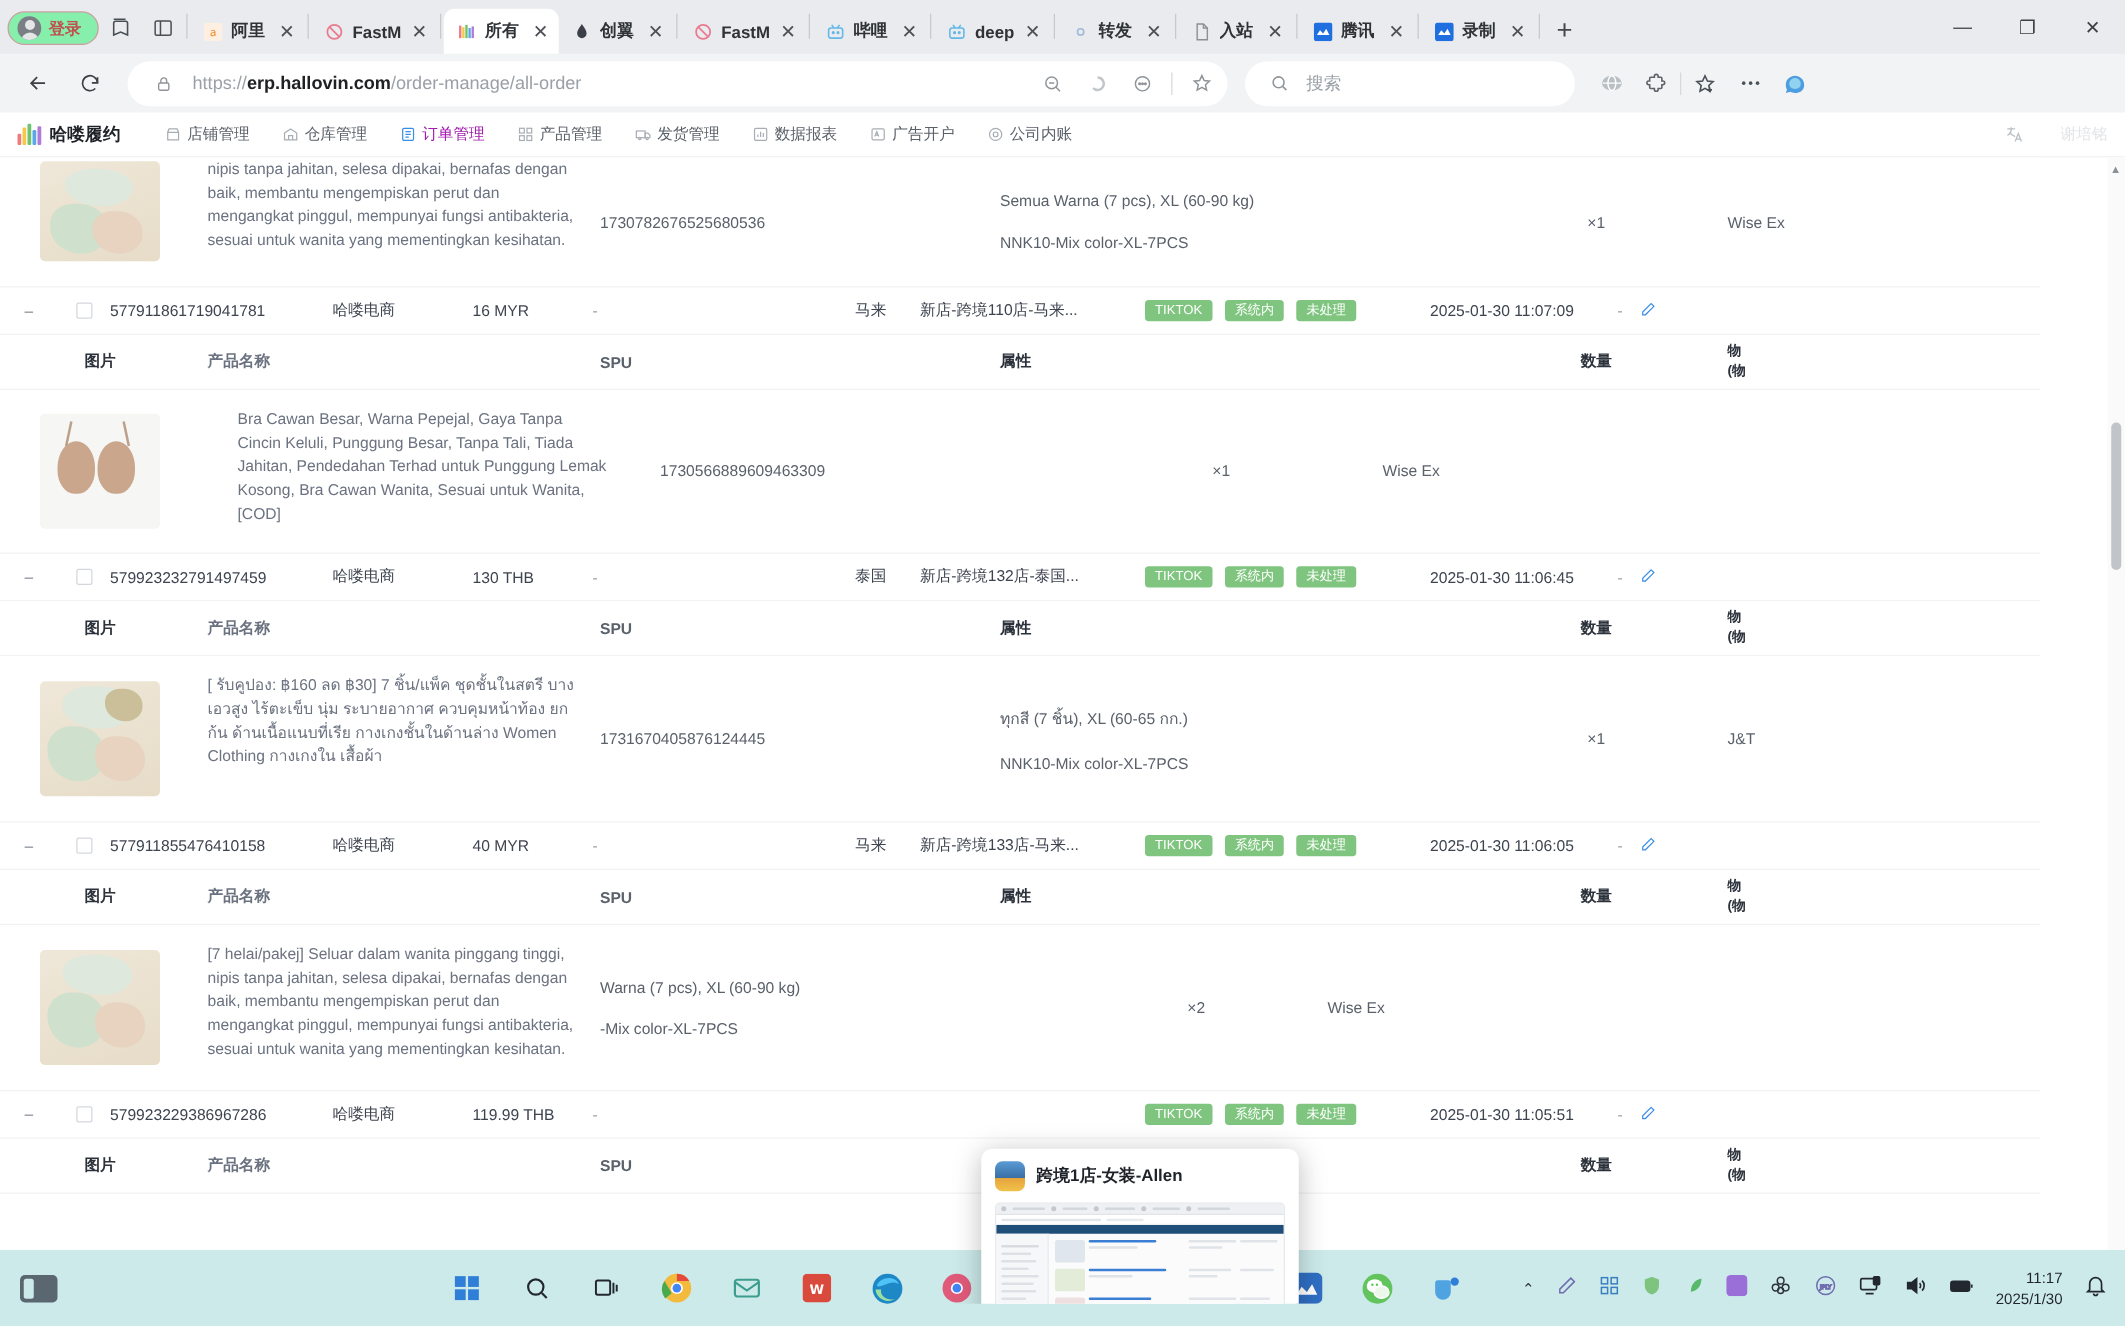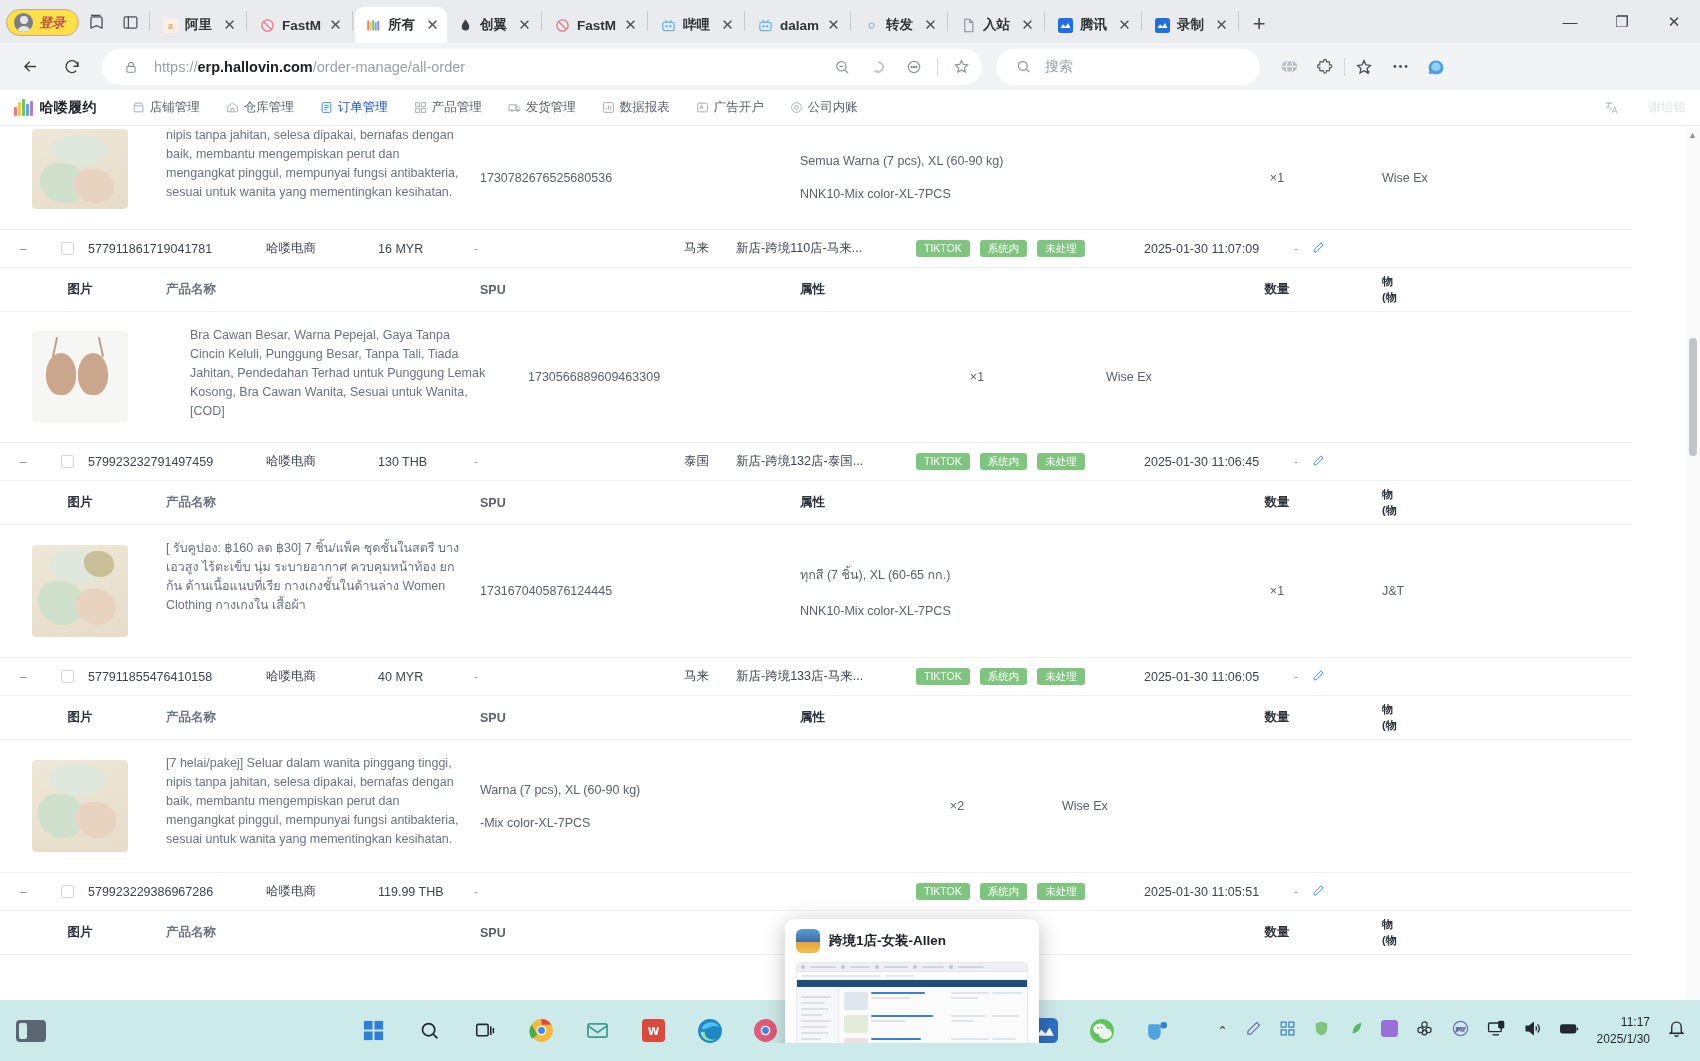--- a/index.html
+++ b/index.html
@@ -11,21 +11,21 @@
   }
   
   .browser { width: 1700px; height: 1000px; background: #f1f3f4; position: relative; }
   .tabstrip {
     height: 43px; background: #e9ebee; display: flex; align-items: flex-end;
     padding-left: 6px; position: relative;
   }
   .profile-pill {
     display: flex; align-items: center; gap: 6px;
     border: 1.5px solid #c9a0a0; border-radius: 20px;
-    padding: 3px 13px 3px 7px; margin-bottom: 7px; background: #fde047; font-style: italic;
+    padding: 3px 13px 3px 7px; margin-bottom: 7px; background: #86efac;
   }
   .profile-avatar {
     width: 19px; height: 19px; border-radius: 50%; background: #7a7f85;
     position: relative; overflow: hidden; flex: none;
   }
   .profile-avatar:before {
     content:""; position:absolute; left:5.5px; top:3px; width:8px; height:8px;
     border-radius:50%; background:#e4e6e8;
   }
   .profile-avatar:after {
@@ -78,21 +78,21 @@
   .appnav {
     height: 36px; background: #ffffff; display: flex; align-items: center;
     padding: 0 14px; border-bottom: 1px solid #eef0f2; position: relative;
   }
   .brand { display: flex; align-items: center; gap: 7px; margin-right: 22px; }
   .brand-logo { display:flex; gap:1.5px; align-items:flex-end; height:17px; }
   .brand-logo i { width:2.5px; border-radius:1px; display:block;}
   .brand-name { font-size: 14px; font-weight: 700; color: #1f2329; letter-spacing:.3px;}
   .nav-item { display: flex; align-items: center; gap: 5px; padding: 0 13px; height: 36px; }
   .nav-label { font-size: 12.5px; color: #5b6169; white-space: nowrap;}
-  .nav-item.active .nav-label { color: #1d4ed8; }
+  .nav-item.active .nav-label { color: #a21caf; }
   .nav-item.active .nav-ico { color: #3a8ee6; }
   .nav-ico { color: #a8adb4; display:flex; align-items:center; }
   .appnav-right { position: absolute; right: 14px; display: flex; align-items: center; gap: 30px;}
   .user-name { font-size: 12.5px; color: #e2e4e7; }
   
   .content { position: relative; height: 917px; background: #ffffff; overflow: hidden; }
   .tbl { width: 1632px; }
   .order-line {
     display: flex; align-items: center; height: 38px; border-bottom: 1px solid #f0f2f4;
     font-size: 12.5px; color: #3d4450;
@@ -280,21 +280,21 @@
 
     <div class="tab">
       <span class="tab-fav">
         <svg width="15" height="15" viewBox="0 0 24 24" fill="none" stroke="#63b8e8" stroke-width="2">
             <rect x="3" y="7" width="18" height="13" rx="3"></rect>
             <path d="M7 3l3 4M17 3l-3 4"></path>
             <circle cx="9" cy="13" r="1" fill="#63b8e8"></circle>
             <circle cx="15" cy="13" r="1" fill="#63b8e8"></circle>
           </svg>
       </span>
-      <span class="tab-title">dalam</span>
+      <span class="tab-title">deep</span>
       <span class="tab-close">✕</span>
     </div>
     <div class="tabsep"></div>
 
     <div class="tab">
       <span class="tab-fav">
         <svg width="15" height="15" viewBox="0 0 24 24" fill="none" stroke="#9fb9d6" stroke-width="2">
             <circle cx="12" cy="12" r="4"></circle>
           </svg>
       </span>

